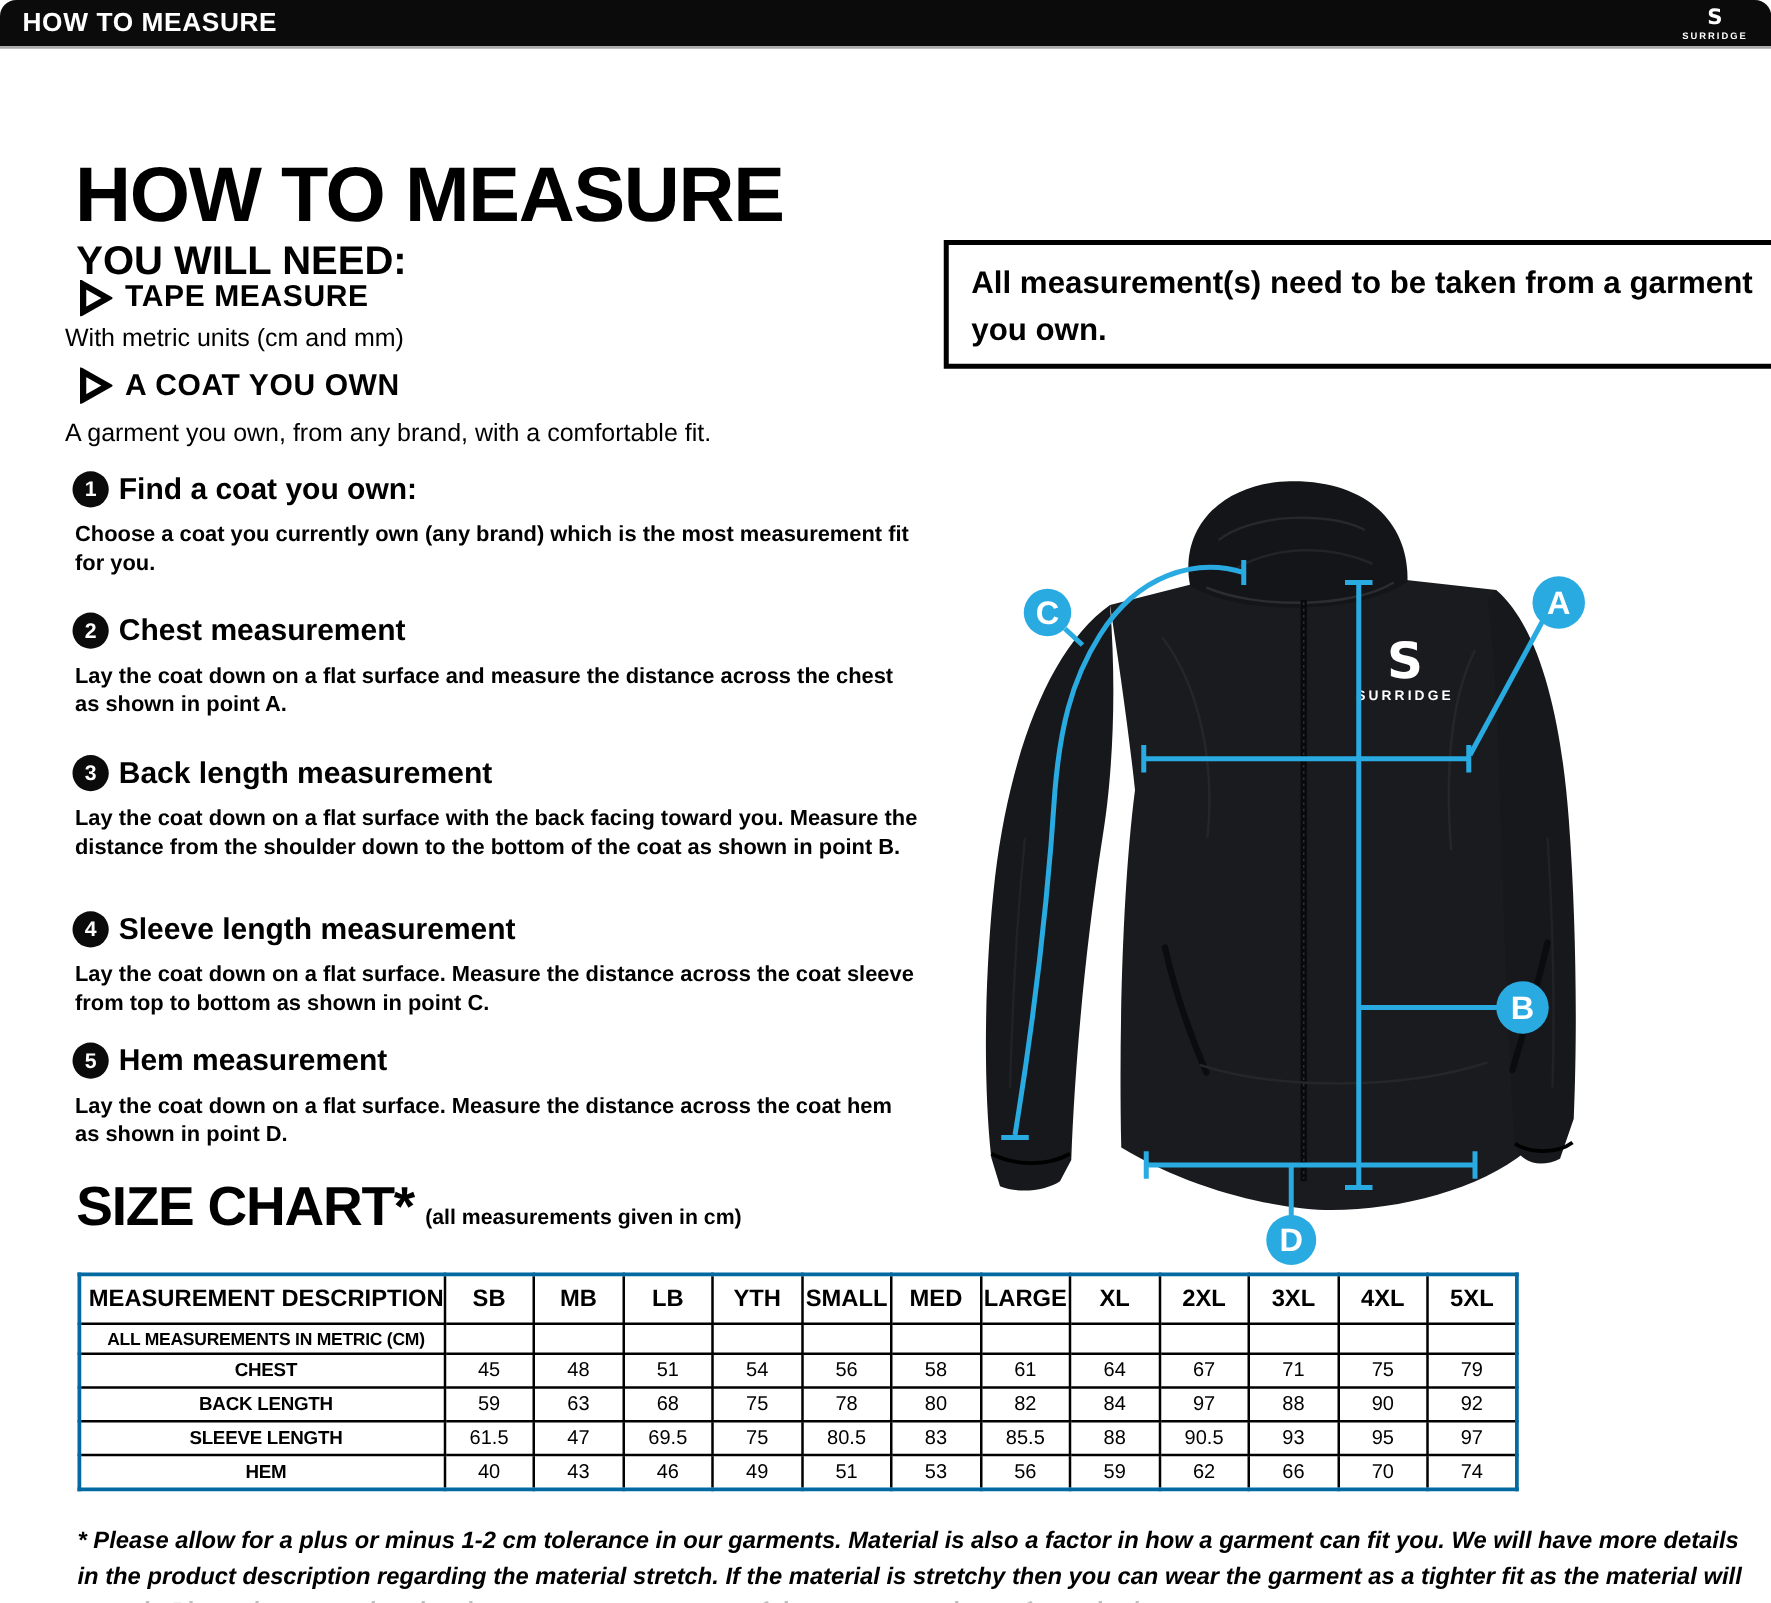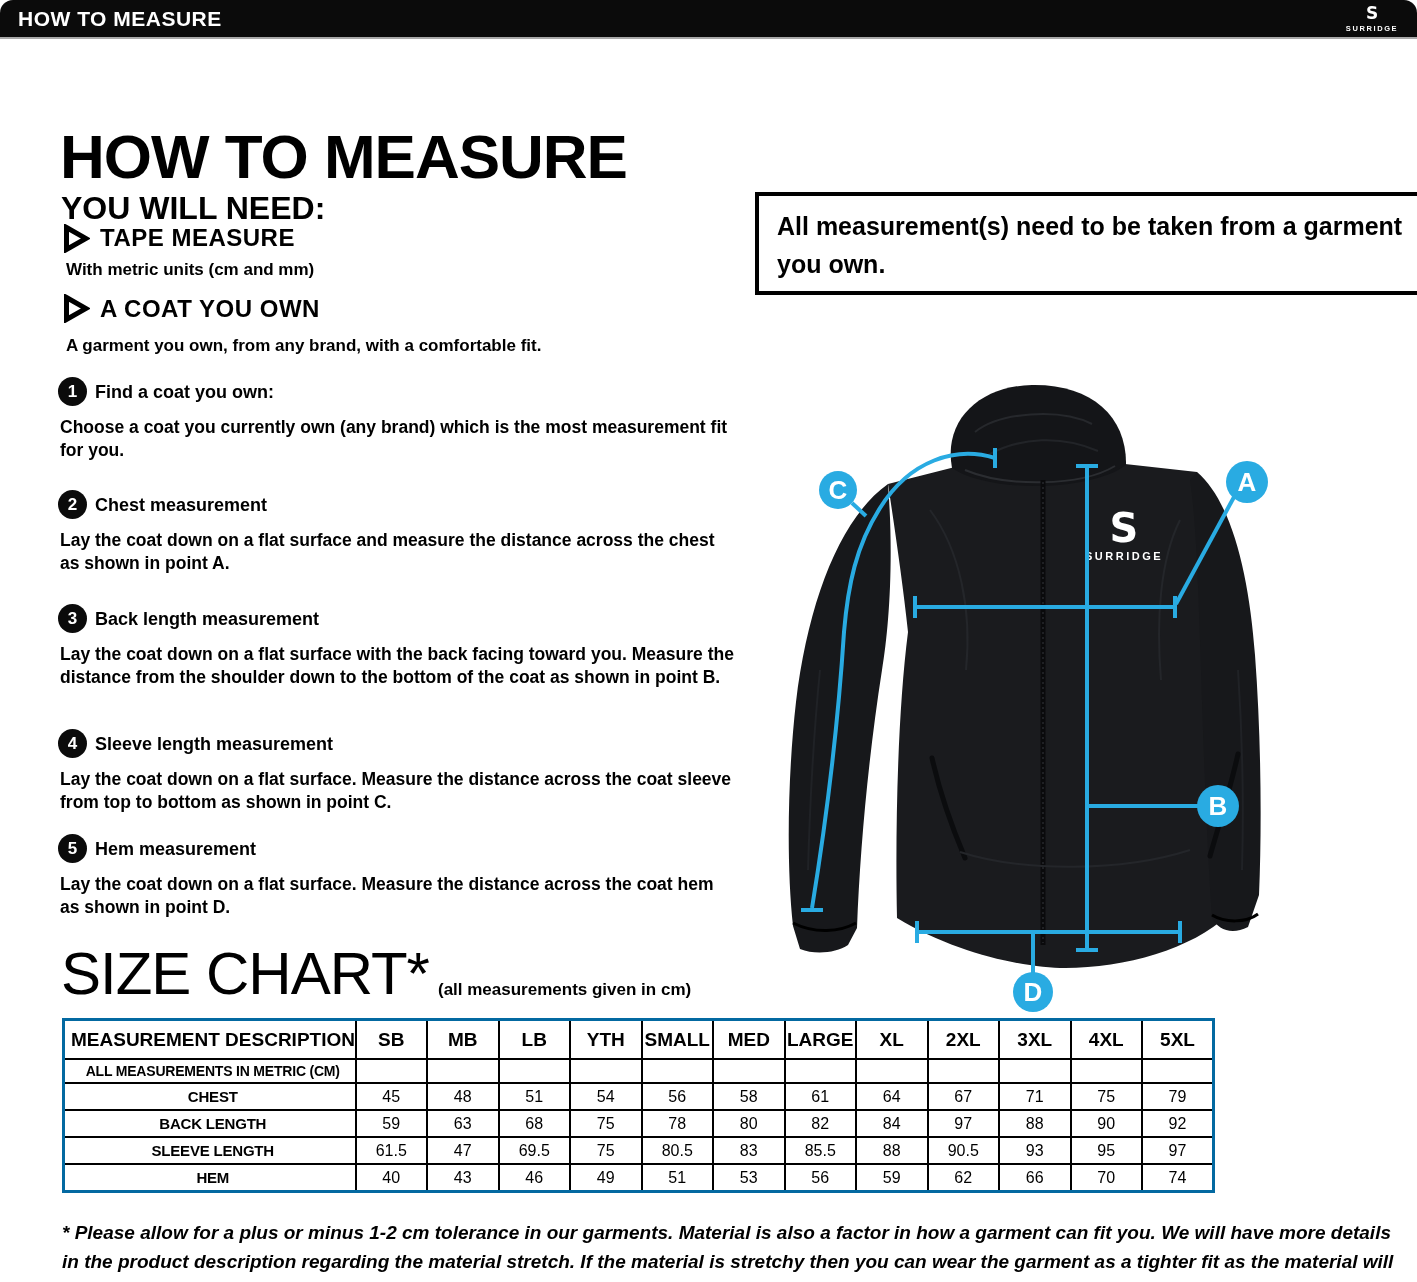--- a/index.html
+++ b/index.html
@@ -12,39 +12,39 @@
   .topbar-logo{position:absolute;right:10px;top:1px;}
   .rule{position:absolute;left:0;top:37px;width:1417px;height:2px;background:#a9a9a9;}
 
   
   .h1{position:absolute;left:60px;top:84px;font-size:62px;font-weight:bold;letter-spacing:-1px;line-height:1;}
   .h2{position:absolute;left:61px;top:163px;font-size:32px;font-weight:bold;letter-spacing:0;}
 
   
   .tri{position:absolute;left:63px;width:27px;height:29px;}
   .need-label{position:absolute;left:100px;font-size:24px;font-weight:bold;letter-spacing:.5px;}
-  .need-desc{position:absolute;left:66px;font-size:17px;font-weight:bold;}
+  .need-desc{position:absolute;left:52px;font-size:20px;font-weight:normal;}
 
   
   .step{position:absolute;left:58px;width:676px;}
   .badge{position:absolute;left:0;top:0;width:29px;height:29px;border-radius:50%;background:#0b0b0b;color:#fff;
          font-size:17px;font-weight:bold;text-align:center;line-height:29px;}
-  .step h3{margin:0 0 0 37px;font-size:18px;font-weight:bold;line-height:30px;}
+  .step h3{margin:0 0 0 37px;font-size:24px;font-weight:bold;line-height:30px;}
   .step p{margin:9px 0 0 2px;font-size:17.5px;font-weight:bold;line-height:1.32;}
 
   
   .callout{position:absolute;left:755px;top:192px;width:689px;height:103px;border:4px solid #000;box-sizing:border-box;
            padding:12px 18px;font-size:25px;font-weight:bold;line-height:1.5;}
 
   
   .diagram{position:absolute;left:760px;top:370px;}
 
   
   .size-heading{position:absolute;left:61px;top:944px;display:flex;align-items:flex-end;gap:9px;}
-  .size-heading .big{font-size:60px;font-weight:normal;letter-spacing:-1px;line-height:1;}
+  .size-heading .big{font-size:44px;font-weight:bold;letter-spacing:-1px;line-height:1;}
   .size-heading .small{font-size:17px;font-weight:bold;padding-bottom:4px;}
 
   table.size{position:absolute;left:62px;top:1018px;width:1150px;border-collapse:collapse;table-layout:fixed;
              border:3px solid #0369a1;padding-left:24px;}
   table.size th,table.size td{border:2.5px solid #000;text-align:center;padding:0;font-size:16px;overflow:hidden;white-space:nowrap;}
   table.size thead th{height:37px;font-size:19px;font-weight:bold;}
   table.size th.first{text-align:left;padding-left:6px;}
   table.size td.label{text-align:center;padding-left:6px;font-weight:bold;font-size:15px;letter-spacing:-.2px;}
   table.size tr.metric td{height:22px;font-size:14px;}
   table.size tr.data td{height:25px;}

